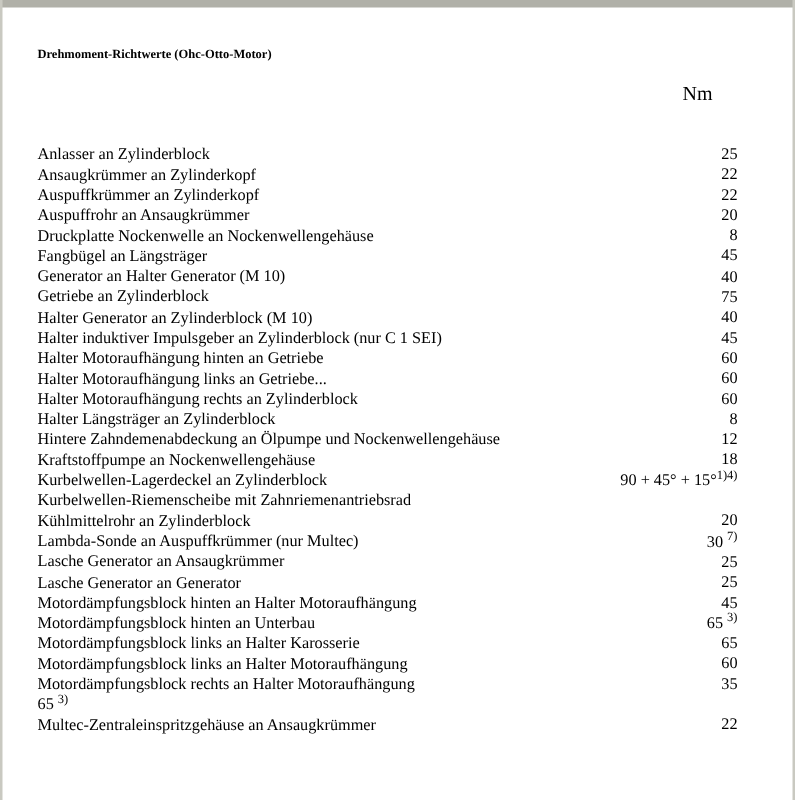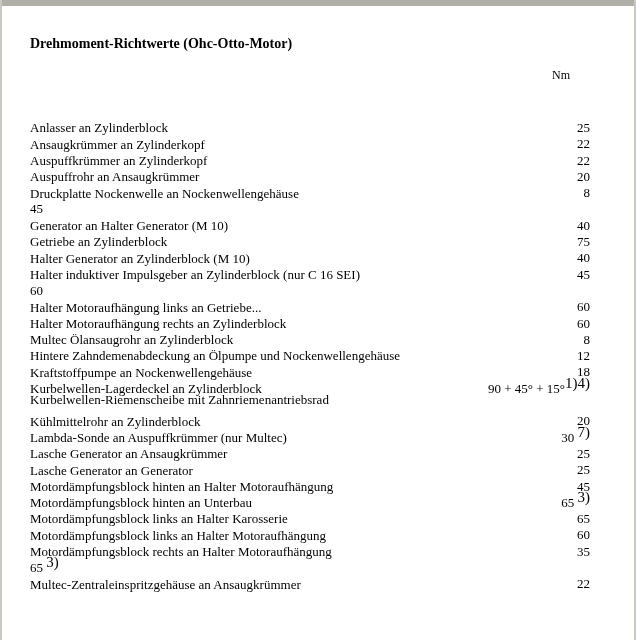--- a/index.html
+++ b/index.html
@@ -19,45 +19,45 @@
   .edge { position: absolute; top: 0; width: 2px; height: 640px; background: #c9c9c1; }
   .edge-left { left: 0; }
   .edge-right { right: 0; }
   .content {
     position: absolute;
     left: 30px; top: 36px;
     width: 560px;
   }
   .doc-title {
     margin: 0;
-    font-size: 14px;
+    font-size: 10px;
     font-weight: bold;
     line-height: 16px;
   }
   .unit-header {
     margin-top: 16px;
     text-align: right;
     padding-right: 20px;
-    font-size: 12px;
+    font-size: 16px;
     line-height: 15px;
   }
   .rows { margin-top: 32px; }
   .row {
     display: flex;
     justify-content: space-between;
     align-items: baseline;
     height: 16.3px;
     line-height: 16.3px;
     font-size: 13px;
   }
   .lbl { white-space: pre; }
   .val { white-space: pre; }
   .val span { white-space: pre; }
   sup {
-    font-size: 15px;
+    font-size: 10px;
     line-height: 1;
     vertical-align: super;
   }
 </style>
 </head>
 <body>
 
 <div class="top-strip"></div>
 <div class="edge edge-left"></div>
 <div class="edge edge-right"></div>
@@ -80,51 +80,53 @@
       </div>
       <div class="row">
         <span class="lbl">Auspuffrohr an Ansaugkrümmer</span>
         <span class="val"><span>20</span><sup></sup></span>
       </div>
       <div class="row">
         <span class="lbl">Druckplatte Nockenwelle an Nockenwellengehäuse</span>
         <span class="val"><span>8</span><sup></sup></span>
       </div>
       <div class="row">
+        <span class="lbl">Fangbügel an Längsträger</span>
         <span class="val"><span>45</span><sup></sup></span>
       </div>
       <div class="row">
         <span class="lbl">Generator an Halter Generator (M 10)</span>
         <span class="val"><span>40</span><sup></sup></span>
       </div>
       <div class="row">
         <span class="lbl">Getriebe an Zylinderblock</span>
         <span class="val"><span>75</span><sup></sup></span>
       </div>
       <div class="row">
         <span class="lbl">Halter Generator an Zylinderblock (M 10)</span>
         <span class="val"><span>40</span><sup></sup></span>
       </div>
       <div class="row">
-        <span class="lbl">Halter induktiver Impulsgeber an Zylinderblock (nur C 16 SEI)</span>
+        <span class="lbl">Halter induktiver Impulsgeber an Zylinderblock (nur C 1 SEI)</span>
         <span class="val"><span>45</span><sup></sup></span>
       </div>
       <div class="row">
+        <span class="lbl">Halter Motoraufhängung hinten an Getriebe</span>
         <span class="val"><span>60</span><sup></sup></span>
       </div>
       <div class="row">
         <span class="lbl">Halter Motoraufhängung links an Getriebe...</span>
         <span class="val"><span>60</span><sup></sup></span>
       </div>
       <div class="row">
         <span class="lbl">Halter Motoraufhängung rechts an Zylinderblock</span>
         <span class="val"><span>60</span><sup></sup></span>
       </div>
       <div class="row">
-        <span class="lbl">Multec Ölansaugrohr an Zylinderblock</span>
+        <span class="lbl">Halter Längsträger an Zylinderblock</span>
         <span class="val"><span>8</span><sup></sup></span>
       </div>
       <div class="row">
         <span class="lbl">Hintere Zahndemenabdeckung an Ölpumpe und Nockenwellengehäuse</span>
         <span class="val"><span>12</span><sup></sup></span>
       </div>
       <div class="row">
         <span class="lbl">Kraftstoffpumpe an Nockenwellengehäuse</span>
         <span class="val"><span>18</span><sup></sup></span>
       </div>

